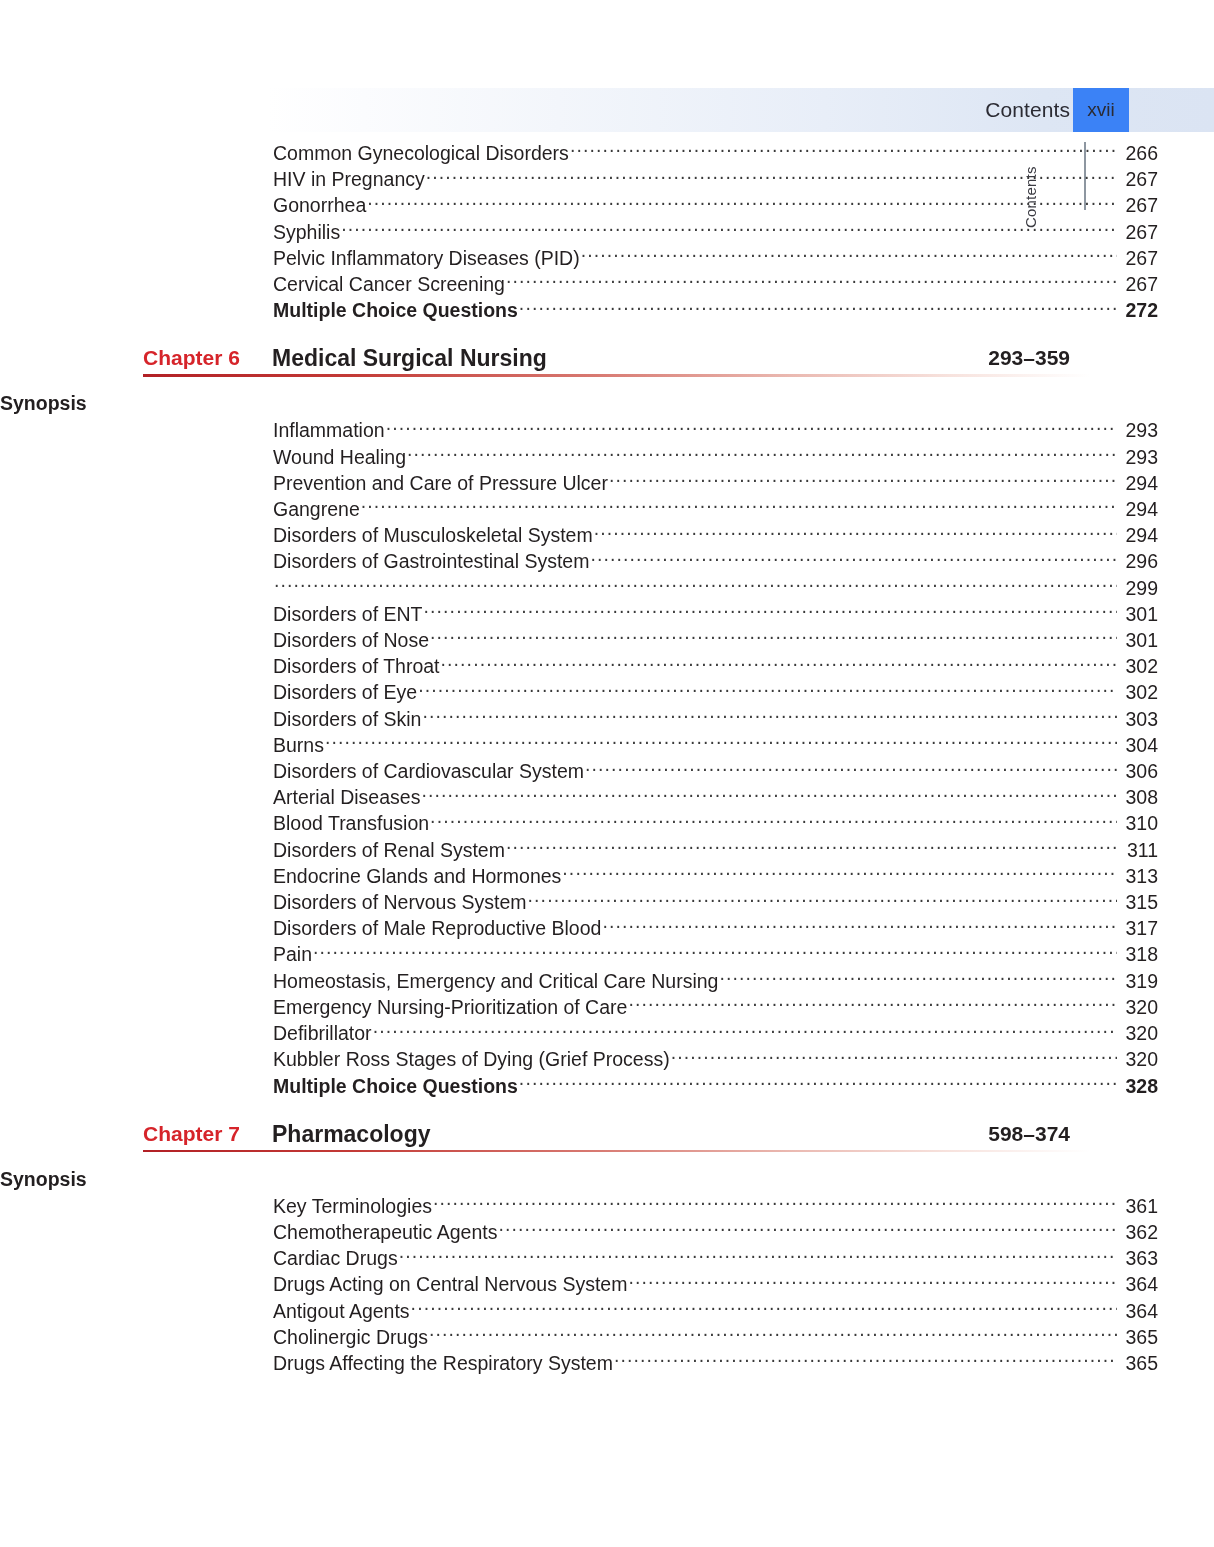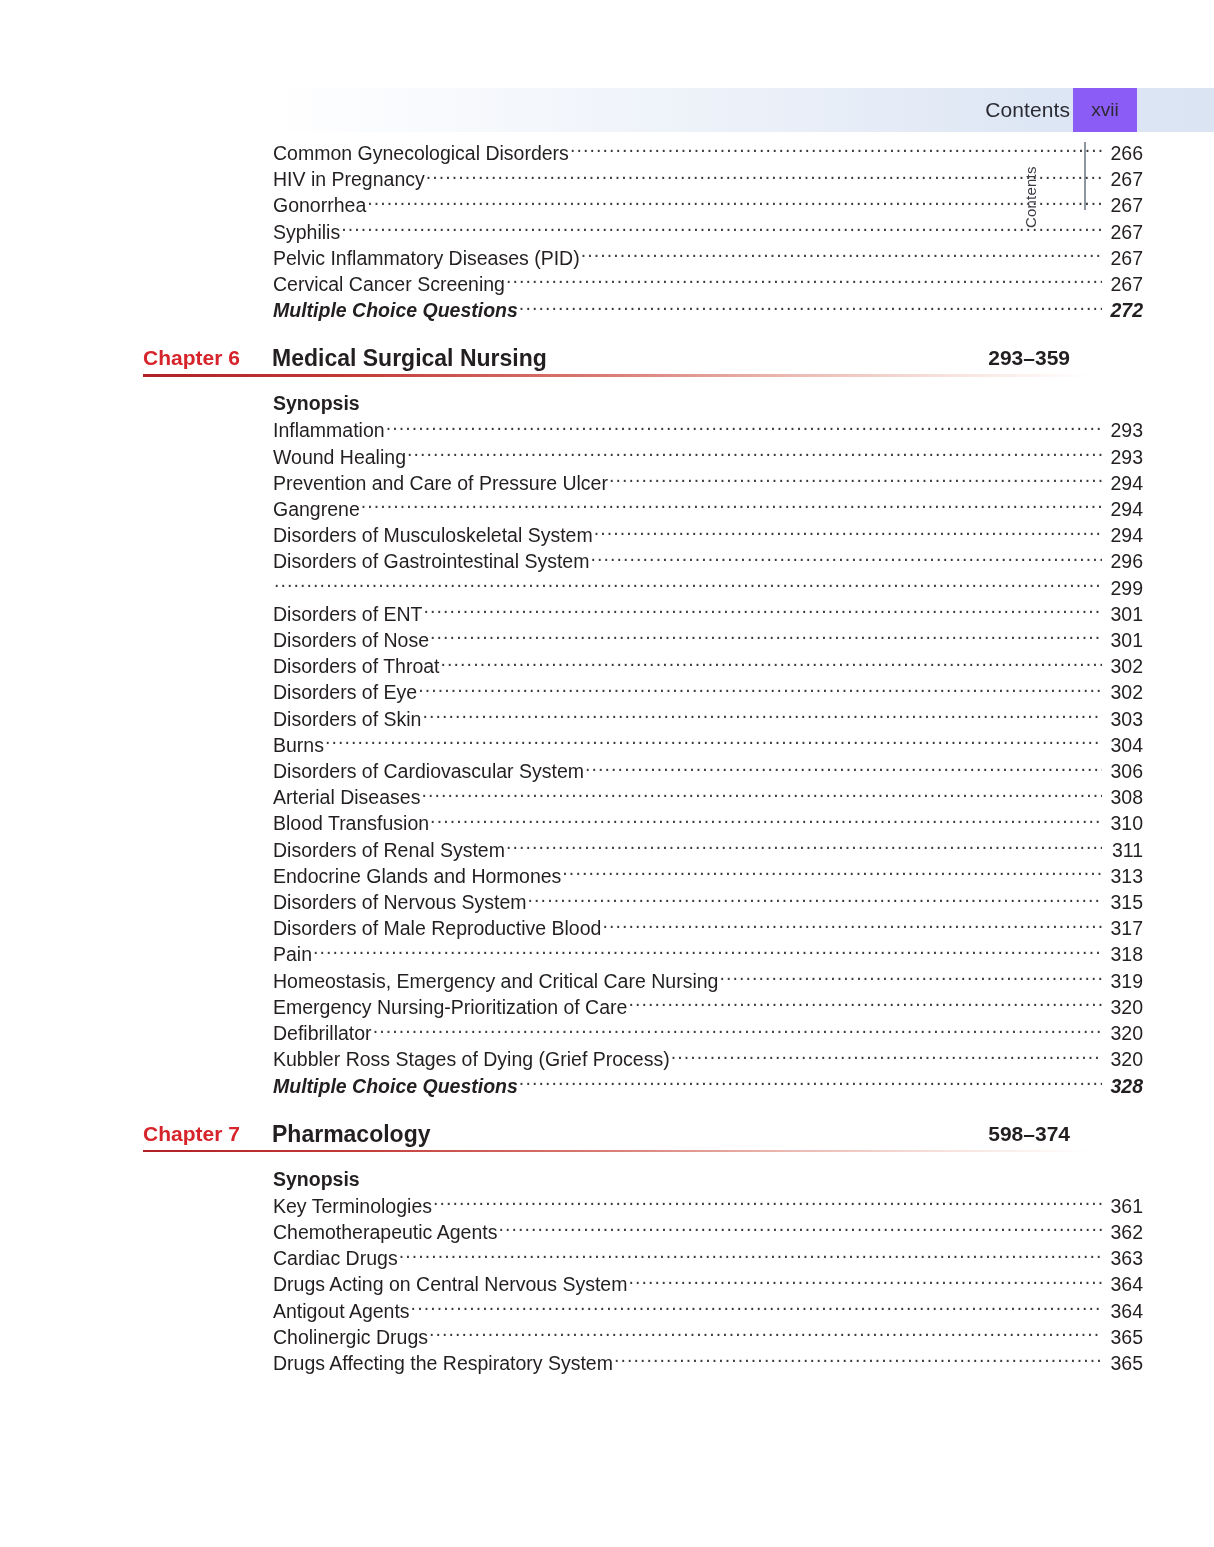--- a/index.html
+++ b/index.html
@@ -47,23 +47,23 @@
     line-height: 44px;
     font-size: 21px;
     color: #2b2b33;
     letter-spacing: .1px;
     white-space: nowrap;
   }
   .header-folio-box {
     position: absolute;
     left: 1073px;
     top: 0;
-    width: 64px;
+    width: 56px;
     height: 44px;
-    background: #8b5cf6;
+    background: #3b82f6;
   }
   .header-folio {
     display: block;
     text-align: center;
     line-height: 44px;
     font-size: 19px;
     color: #2b2b33;
   }
 
   
@@ -112,27 +112,26 @@
   }
 
   .toc-entry {
     position: relative;
     display: flex;
     align-items: baseline;
     font-size: 19.5px;
     line-height: 26.2px;
     color: #231f20;
     padding-left: 273px;
-    padding-right: 71px;
+    padding-right: 56px;
     white-space: nowrap;
   }
   .toc-entry.bold .entry-title,
   .toc-entry.bold .entry-page {
     font-weight: bold;
-    font-style: italic;
   }
   .entry-title {
     flex: 0 0 auto;
   }
   .entry-leader {
     flex: 1 1 auto;
     min-width: 6px;
     overflow: hidden;
     margin: 0 1px;
     position: relative;
@@ -148,21 +147,20 @@
     color: #3a3a3a;
     white-space: nowrap;
   }
   .entry-page {
     flex: 0 0 auto;
     text-align: right;
     min-width: 40px;
   }
 
   .synopsis-head {
-    padding-left: 273px;
     font-size: 19.5px;
     line-height: 28px;
     font-weight: bold;
     color: #231f20;
   }
 
   
   .chapter-block {
     margin-top: 20px;
   }

